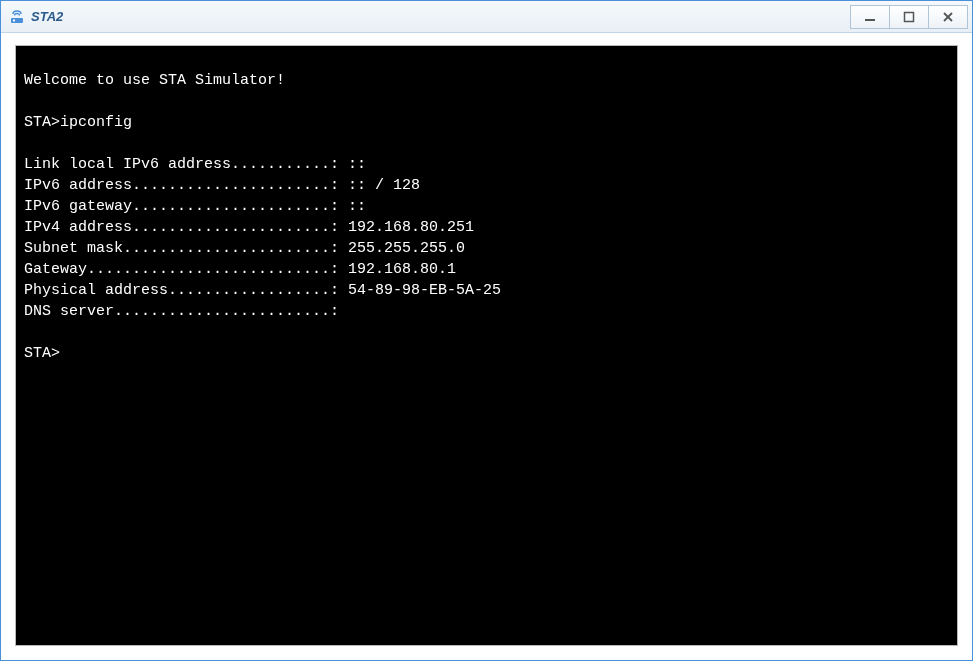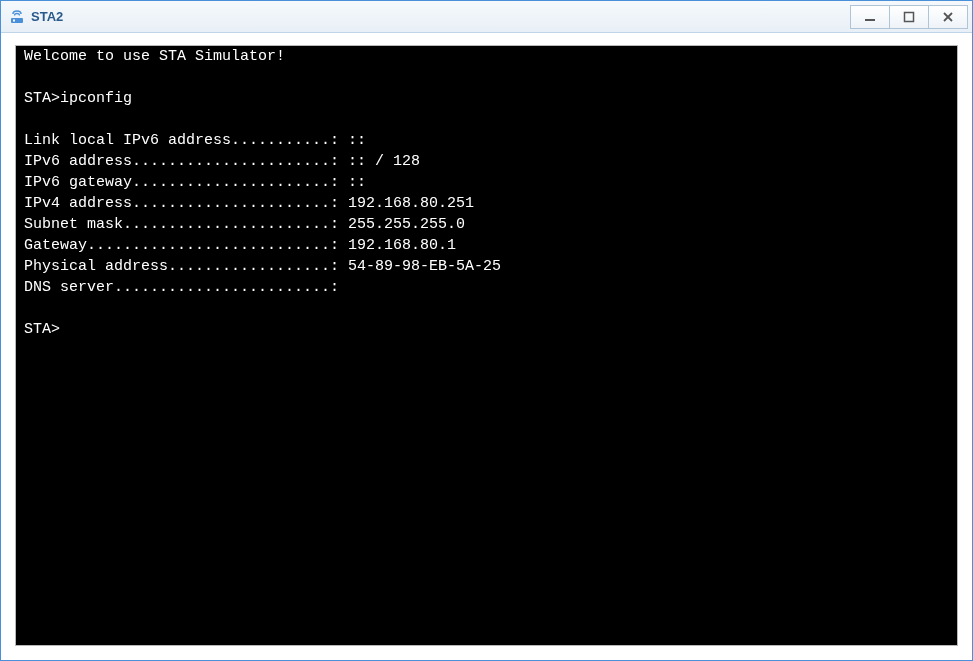--- a/index.html
+++ b/index.html
@@ -28,20 +28,21 @@
       border-bottom: 1px solid #c0d4e8;
       display: flex;
       align-items: center;
       padding: 0 4px 0 8px;
       justify-content: space-between;
     }
     .titlebar-left {
       display: flex;
       align-items: center;
       gap: 6px;
+      font-style: italic;
     }
     .app-icon {
       width: 16px;
       height: 16px;
       display: flex;
       align-items: center;
       justify-content: center;
     }
     .app-icon svg {
       width: 16px;
@@ -101,21 +102,21 @@
       z-index: 2;
       font-weight: normal;
     }
     .tab.inactive {
       background: linear-gradient(to bottom, #f8f8f8, #e0e0e0);
     }
     .terminal {
       flex: 1;
       background: #000000;
       border: 1px solid #b8b8b8;
-      padding: 0 8px;
+      padding: 24px 8px;
       font-family: "SimSun", "Courier New", monospace;
       font-size: 15px;
       color: #ffffff;
       line-height: 1.4;
       white-space: pre;
       overflow: hidden;
     }
   </style>
 </head>
 <body>

